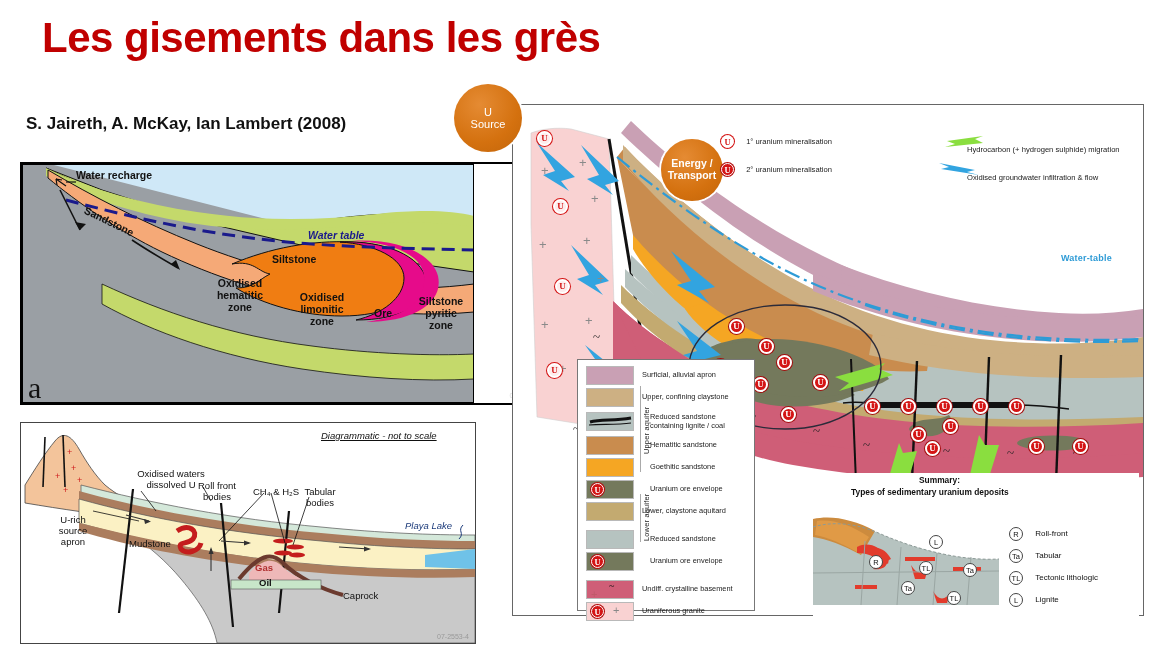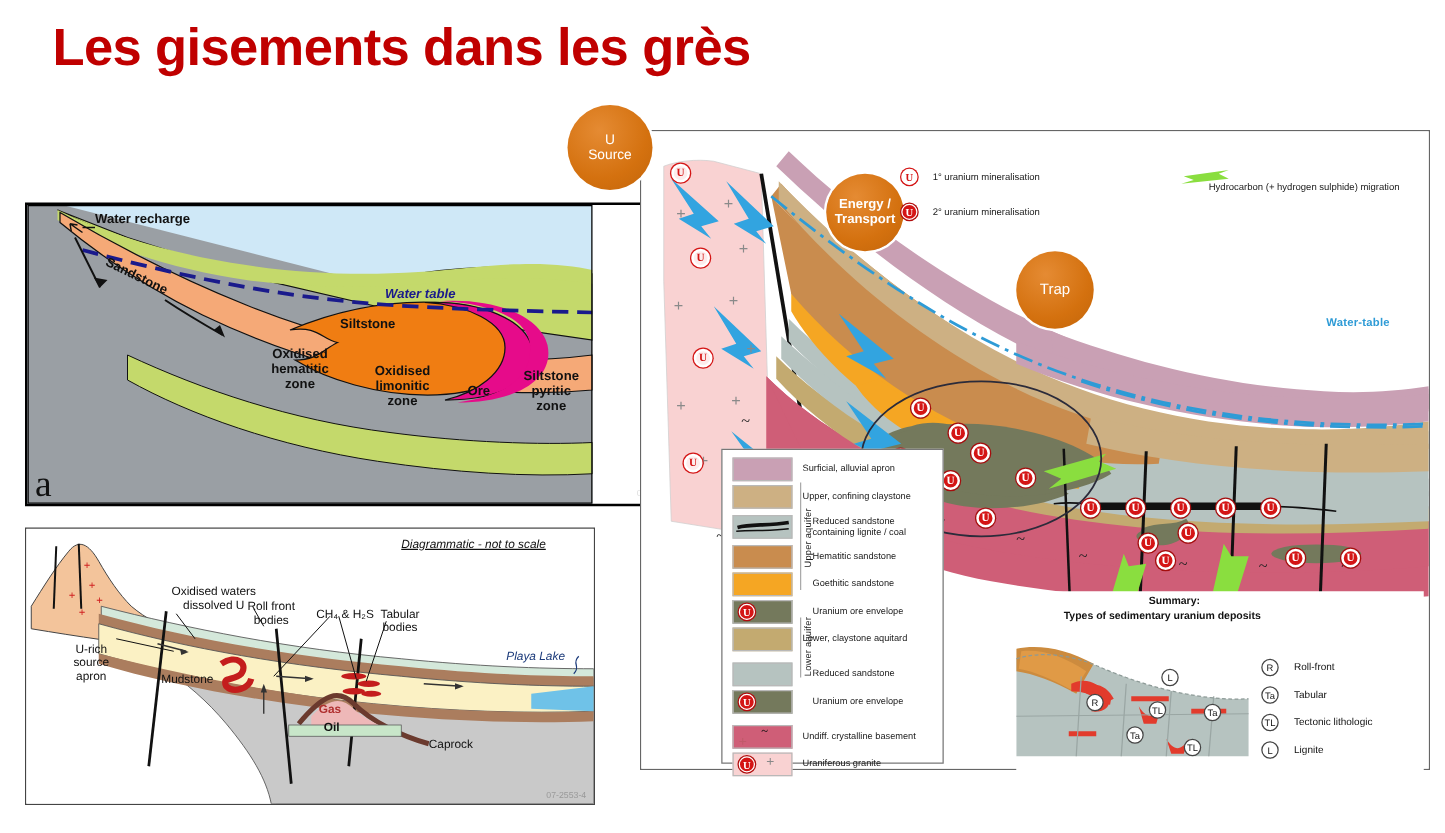--- a/index.html
+++ b/index.html
@@ -111,20 +111,21 @@
   .plus { position:absolute; color:#8a8a8a; font-size:11px; line-height:1; }
   .tilde { position:absolute; color:#222; font-size:10px; line-height:1; font-family:"Liberation Serif",serif;}
   svg { display:block; }
 </style>
 </head>
 <body>
 
 <div id="slide">
 
   <div id="slide-title">Les gisements dans les grès</div>
+  <div id="authors">S. Jaireth, A. McKay, Ian Lambert (2008)</div>
 
   <div class="panel" id="panel-a">
     <svg width="452" height="239" viewBox="0 0 452 239">
       <rect x="0" y="0" width="452" height="239" fill="#cfe8f7"></rect>
 
       <path d="M0,0 L28,0 L452,108 L452,239 L0,239 Z" fill="#9a9fa4"></path>
 
       <path d="M24,4 C60,22 90,34 140,46 C200,60 260,62 310,55 C360,48 410,48 452,55
                L452,108 L300,86 L180,58 L80,26 Z" fill="#c4d96b" stroke="#111" stroke-width="1"></path>
 
@@ -416,37 +417,40 @@
         <span>U</span><br>
         <span>Source</span>
       </div>
     </div>
     <div class="callout" id="callout-energy">
       <div>
         <span>Energy /</span><br>
         <span>Transport</span>
       </div>
     </div>
-    <div class="callout" id="callout-trap">
-      <span>Trap</span>
-    </div>
 
     <div class="tl-row" style="left:208px; top:30px;">
       <span class="ubadge hollow">U</span>
       <span style="margin-left:10px;">1° uranium mineralisation</span>
     </div>
     <div class="tl-row" style="left:208px; top:58px;">
       <span class="ubadge">U</span>
       <span style="margin-left:10px;">2° uranium mineralisation</span>
     </div>
     <div class="tl-row" style="left:424px; top:28px;">
       <svg width="48" height="16">
         <polygon points="46,3 10,8 18,11 8,14 46,10 38,6" fill="#8ade3f"></polygon>
       </svg>
       <span style="margin-left:30px; position:relative; top:-4px;">Hydrocarbon (+ hydrogen sulphide) migration</span>
+    </div>
+    <div class="tl-row" style="left:424px; top:56px;">
+      <svg width="48" height="16">
+        <polygon points="2,2 38,9 30,11 42,14 4,8 12,6" fill="#32a4e0"></polygon>
+      </svg>
+      <span style="margin-left:30px; position:relative; top:-4px;">Oxidised groundwater infiltration &amp; flow</span>
     </div>
 
     <div id="wt-label" style="left:548px; top:148px;">Water-table</div>
 
     <div class="umark hollow" style="left:24px; top:26px;">U</div>
     <div class="umark hollow" style="left:40px; top:94px;">U</div>
     <div class="umark hollow" style="left:42px; top:174px;">U</div>
     <div class="umark hollow" style="left:34px; top:258px;">U</div>
 
     <div class="umark" style="left:216px; top:214px;">U</div>

